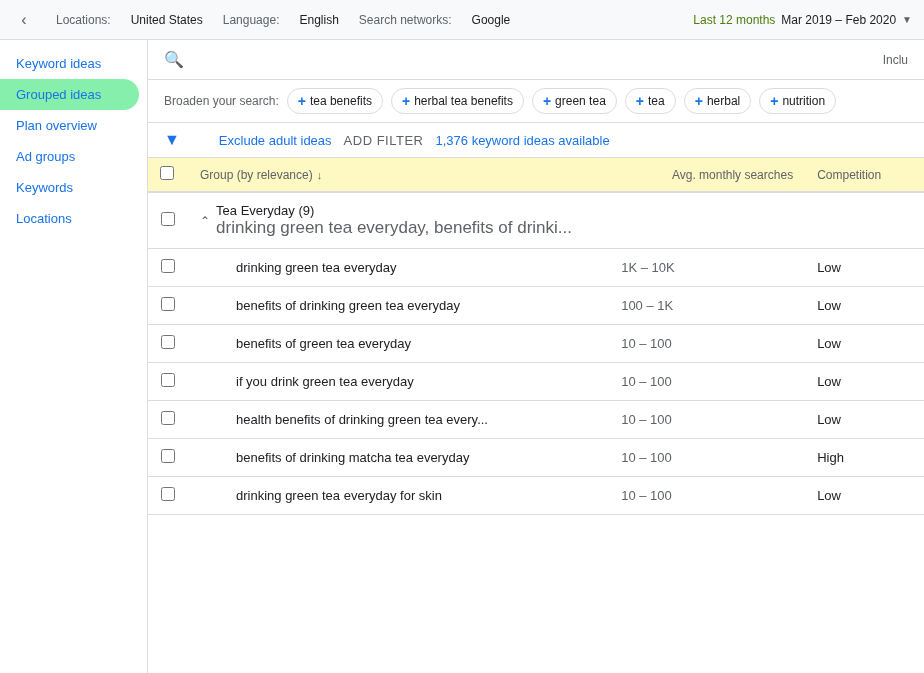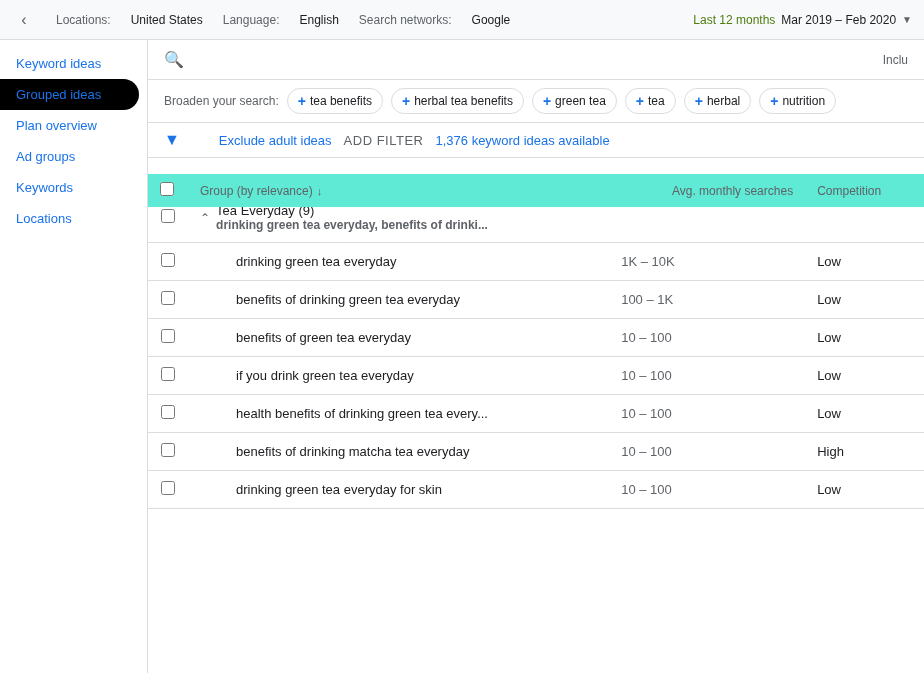--- a/index.html
+++ b/index.html
@@ -42,21 +42,21 @@
       display: flex; align-items: center;
       padding: 8px 16px;
       cursor: pointer;
       font-size: 13px;
       color: #202124;
       border-radius: 0 20px 20px 0;
       margin-right: 8px;
     }
     .sidebar-item.active {
       color: #1a73e8;
-      background: #000000;
+      background: #86efac;
       font-weight: 500;
     }
     .sidebar-item.link-style { color: #1a73e8; }
 
     
     .main { flex: 1; overflow: hidden; display: flex; flex-direction: column; }
 
     
     .search-bar {
       padding: 10px 16px;
@@ -114,34 +114,34 @@
     
     .table-container { flex: 1; overflow-y: auto; }
     table { width: 100%; border-collapse: collapse; }
     thead tr { border-bottom: 2px solid #dadce0; }
     thead th {
       padding: 8px 12px;
       text-align: left;
       font-size: 12px;
       color: #5f6368;
       font-weight: 500;
-      position: sticky; top: 16px; background: #5eead4;
+      position: sticky; top: 0; background: #fef9c3;
       z-index: 1;
     }
     thead th.right { text-align: right; }
     .th-group { display: flex; align-items: center; gap: 4px; }
     tbody tr { border-bottom: 1px solid #dadce0; }
     tbody td { padding: 10px 12px; font-size: 13px; }
     tbody td.right { color: #5f6368; }
     tbody td.keyword { padding-left: 48px; color: #202124; }
     td.checkbox-cell { width: 40px; text-align: center; }
     .group-row td { background: #fff; }
     .group-header { display: flex; align-items: center; gap: 6px; }
     .group-name { font-weight: 500; color: #202124; font-size: 13px; }
-    .group-desc { color: #5f6368; font-size: 12px; font-weight: bold; }
+    .group-desc { color: #5f6368; font-size: 17px; }
     .chevron-icon { color: #5f6368; font-size: 12px; cursor: pointer; }
 
     input[type="checkbox"] { cursor: pointer; width: 14px; height: 14px; }
 
     .competition-col { color: #202124; }
     .competition-high { color: #202124; }
   </style>
 </head>
 <body>
 

